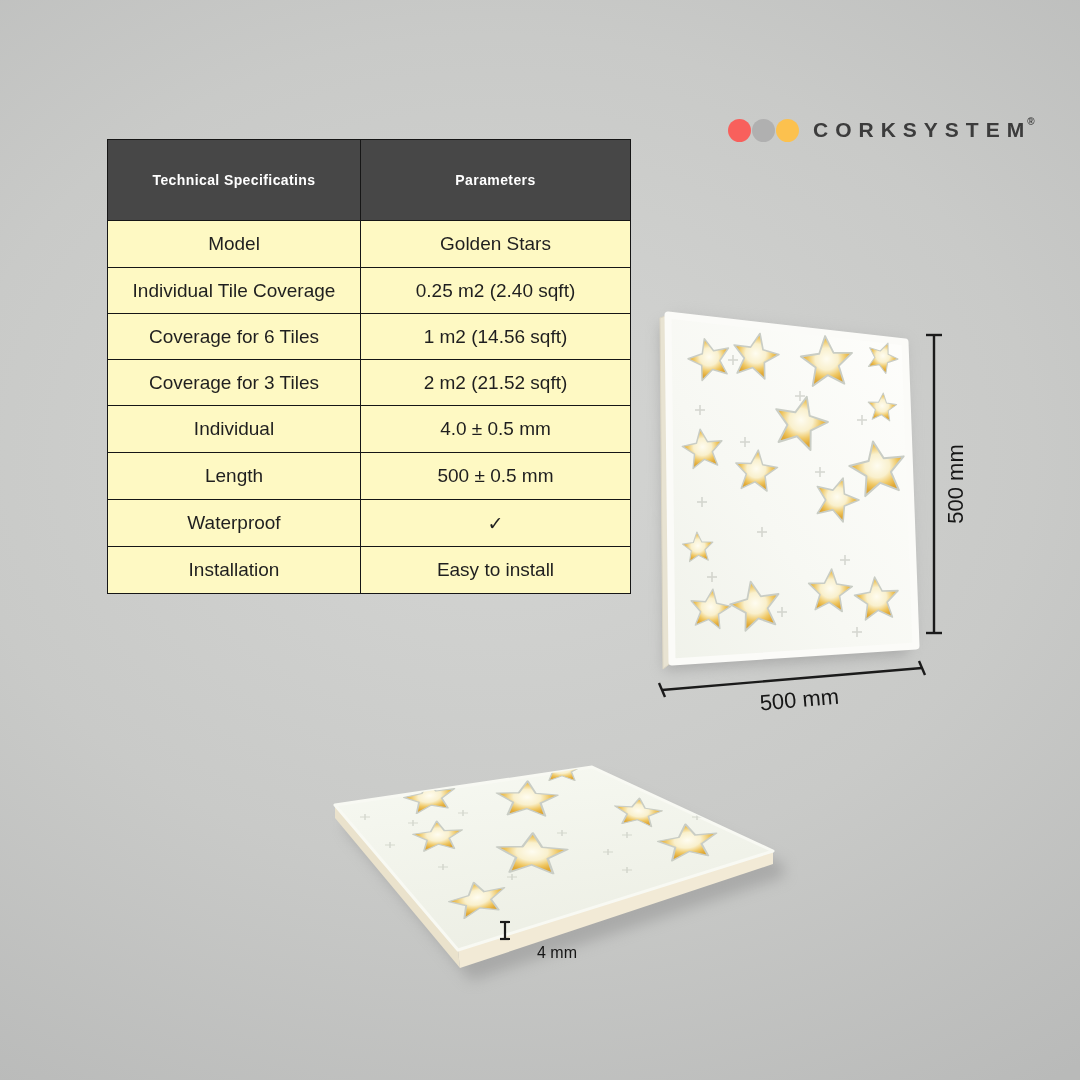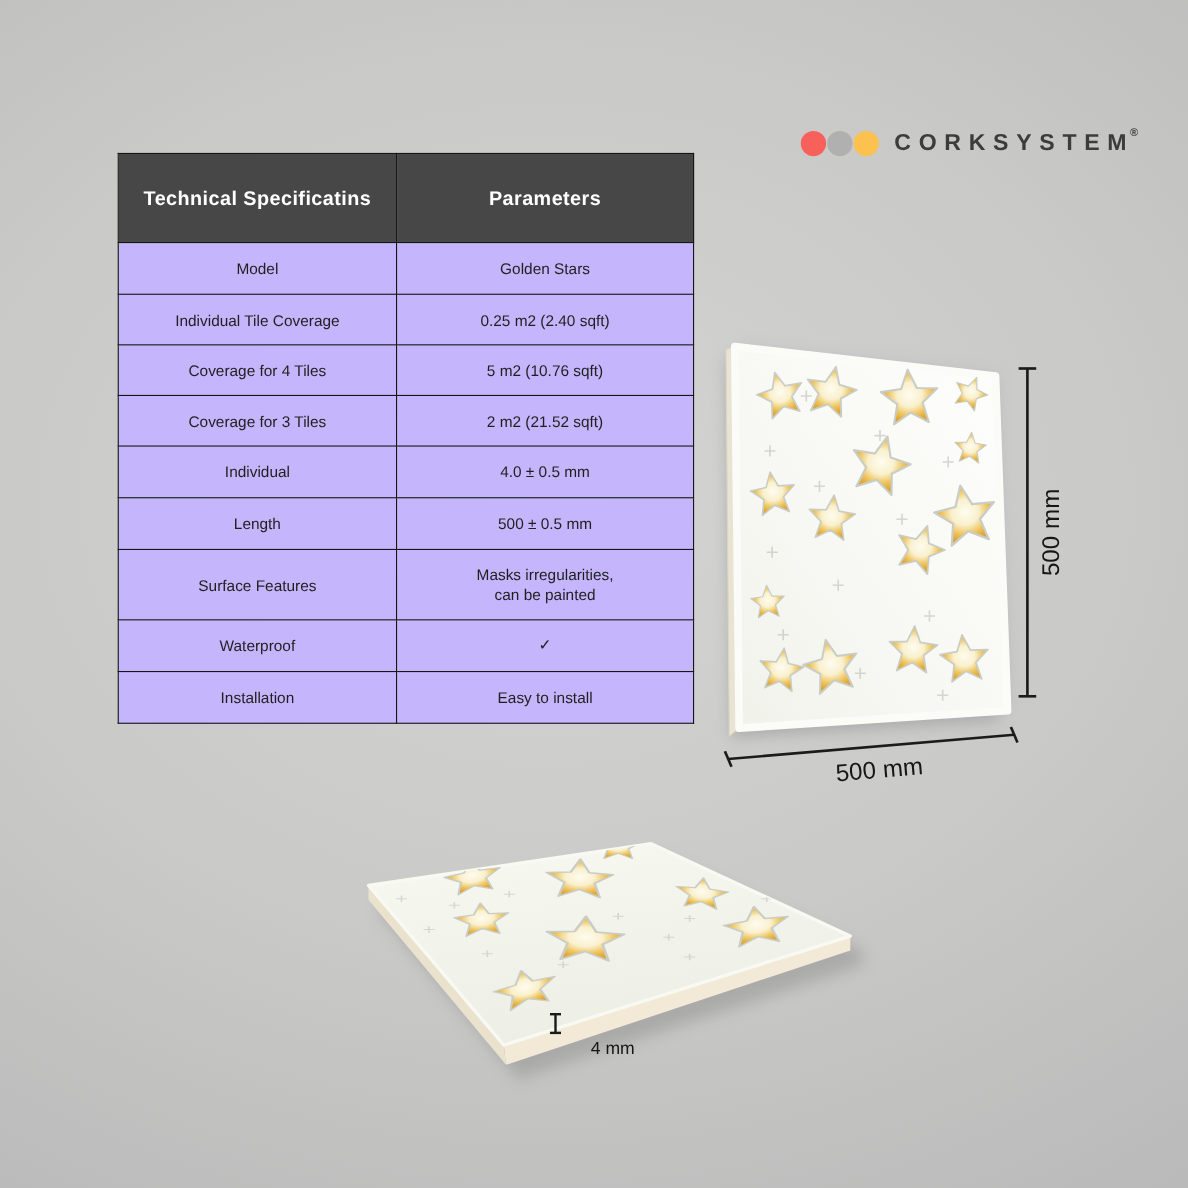--- a/index.html
+++ b/index.html
@@ -23,23 +23,23 @@
   }
   .reg{font-size:10px;color:#3c3c3c;position:relative;top:-9px;left:-4px;font-weight:700;}
 
   
   .spec-table-wrap{position:absolute;left:107px;top:139px;}
   table.spec{border-collapse:collapse;table-layout:fixed;width:523px;}
   table.spec th,table.spec td{
     border:1.6px solid #161616;text-align:center;vertical-align:middle;padding:2px 6px;
   }
   table.spec th{
-    background:#474747;color:#ffffff;font-size:18px;font-weight:700;letter-spacing:.4px;
-  }
-  table.spec td{background:#c4b5fd;color:#1f1f1f;font-size:14px;}
+    background:#474747;color:#ffffff;font-size:14px;font-weight:700;letter-spacing:.4px;
+  }
+  table.spec td{background:#fef9c3;color:#1f1f1f;font-size:19px;}
   .c1{width:253px;} .c2{width:270px;}
   tr.hh{height:81px;}
   tr.r47{height:47px;} tr.r46{height:46px;padding-left:45px;} tr.r64{height:64px;}
   td.val-lg{font-size:20px;}
   td.val-sm{font-size:15px;}
   td.val-pre{white-space:pre-line;line-height:1.25;font-size:18px;}
   td.val-check{font-family:"DejaVu Sans",sans-serif;font-size:25px;font-weight:700;}
 
   
   svg.scene{position:absolute;inset:0;pointer-events:none;}
@@ -74,39 +74,34 @@
       <tbody>
         <tr class="r47">
           <td>Model</td>
           <td class="val-lg">Golden Stars</td>
         </tr>
         <tr class="r46">
           <td>Individual Tile Coverage</td>
           <td class="val-sm">0.25 m2 (2.40 sqft)</td>
         </tr>
         <tr class="r46">
-          <td>Coverage for 4 Tiles</td>
-          <td>5 m2 (10.76 sqft)</td>
+          <td>Coverage for 6 Tiles</td>
+          <td>1 m2 (14.56 sqft)</td>
         </tr>
         <tr class="r46">
           <td>Coverage for 3 Tiles</td>
           <td>2 m2 (21.52 sqft)</td>
         </tr>
         <tr class="r47">
           <td>Individual</td>
           <td>4.0 ± 0.5 mm</td>
         </tr>
         <tr class="r47">
           <td>Length</td>
           <td>500 ± 0.5 mm</td>
-        </tr>
-        <tr class="r64">
-          <td>Surface Features</td>
-          <td class="val-pre">Masks irregularities,
-can be painted</td>
         </tr>
         <tr class="r47">
           <td>Waterproof</td>
           <td class="val-check">✓</td>
         </tr>
         <tr class="r47">
           <td>Installation</td>
           <td>Easy to install</td>
         </tr>
       </tbody>

